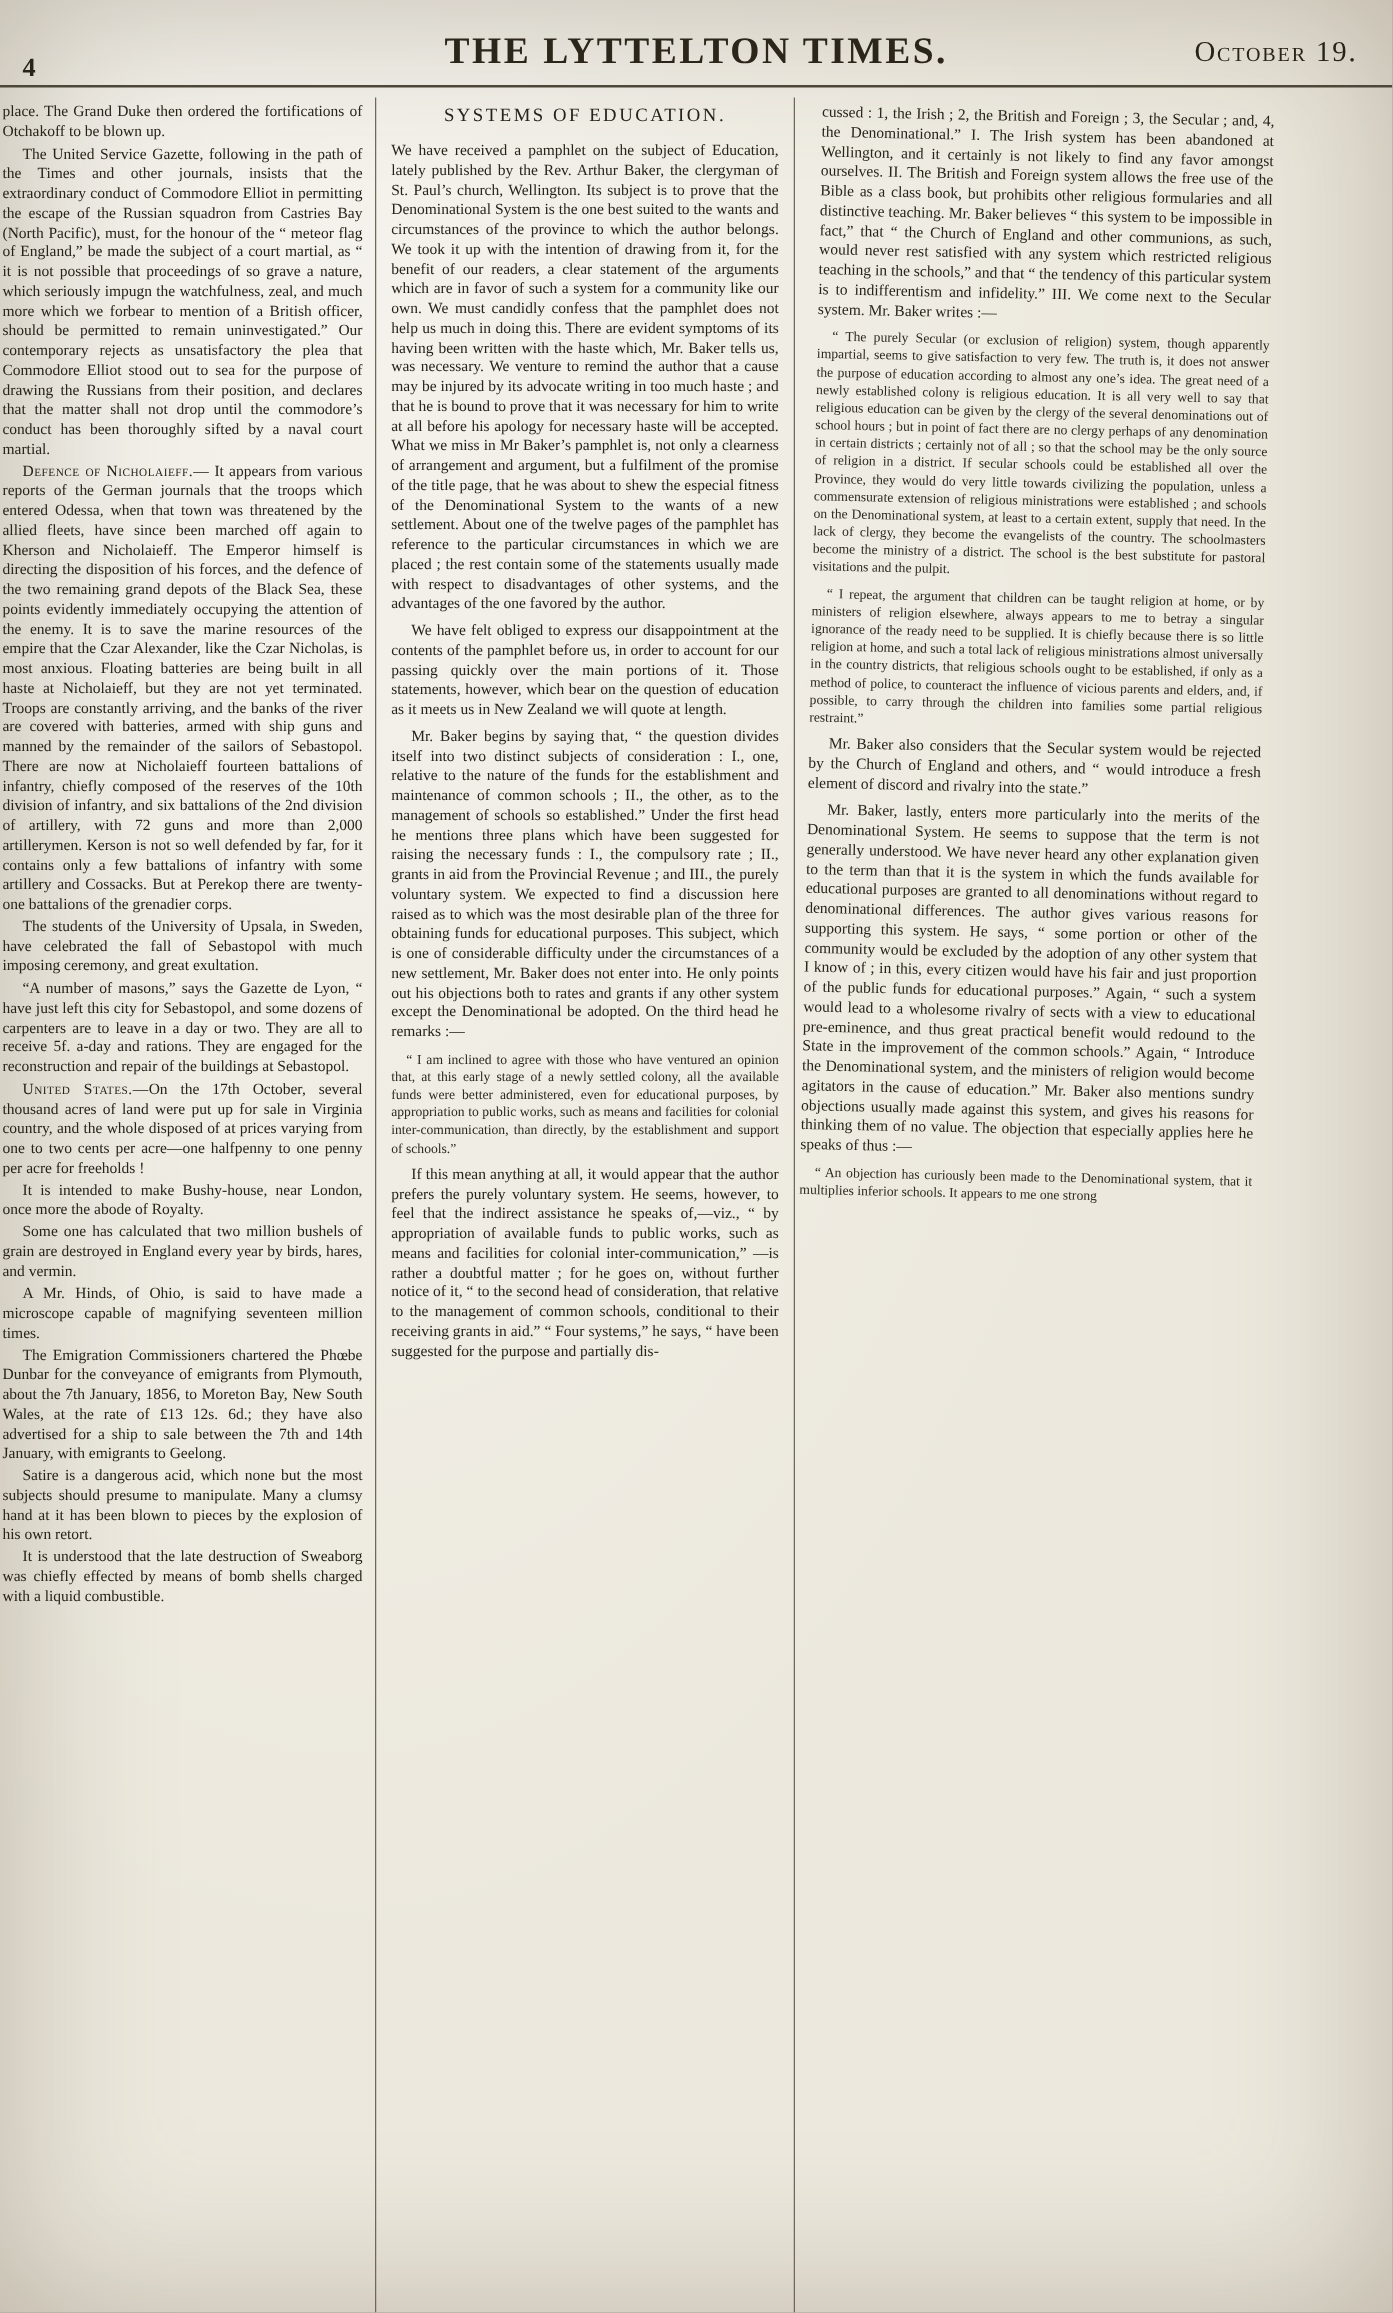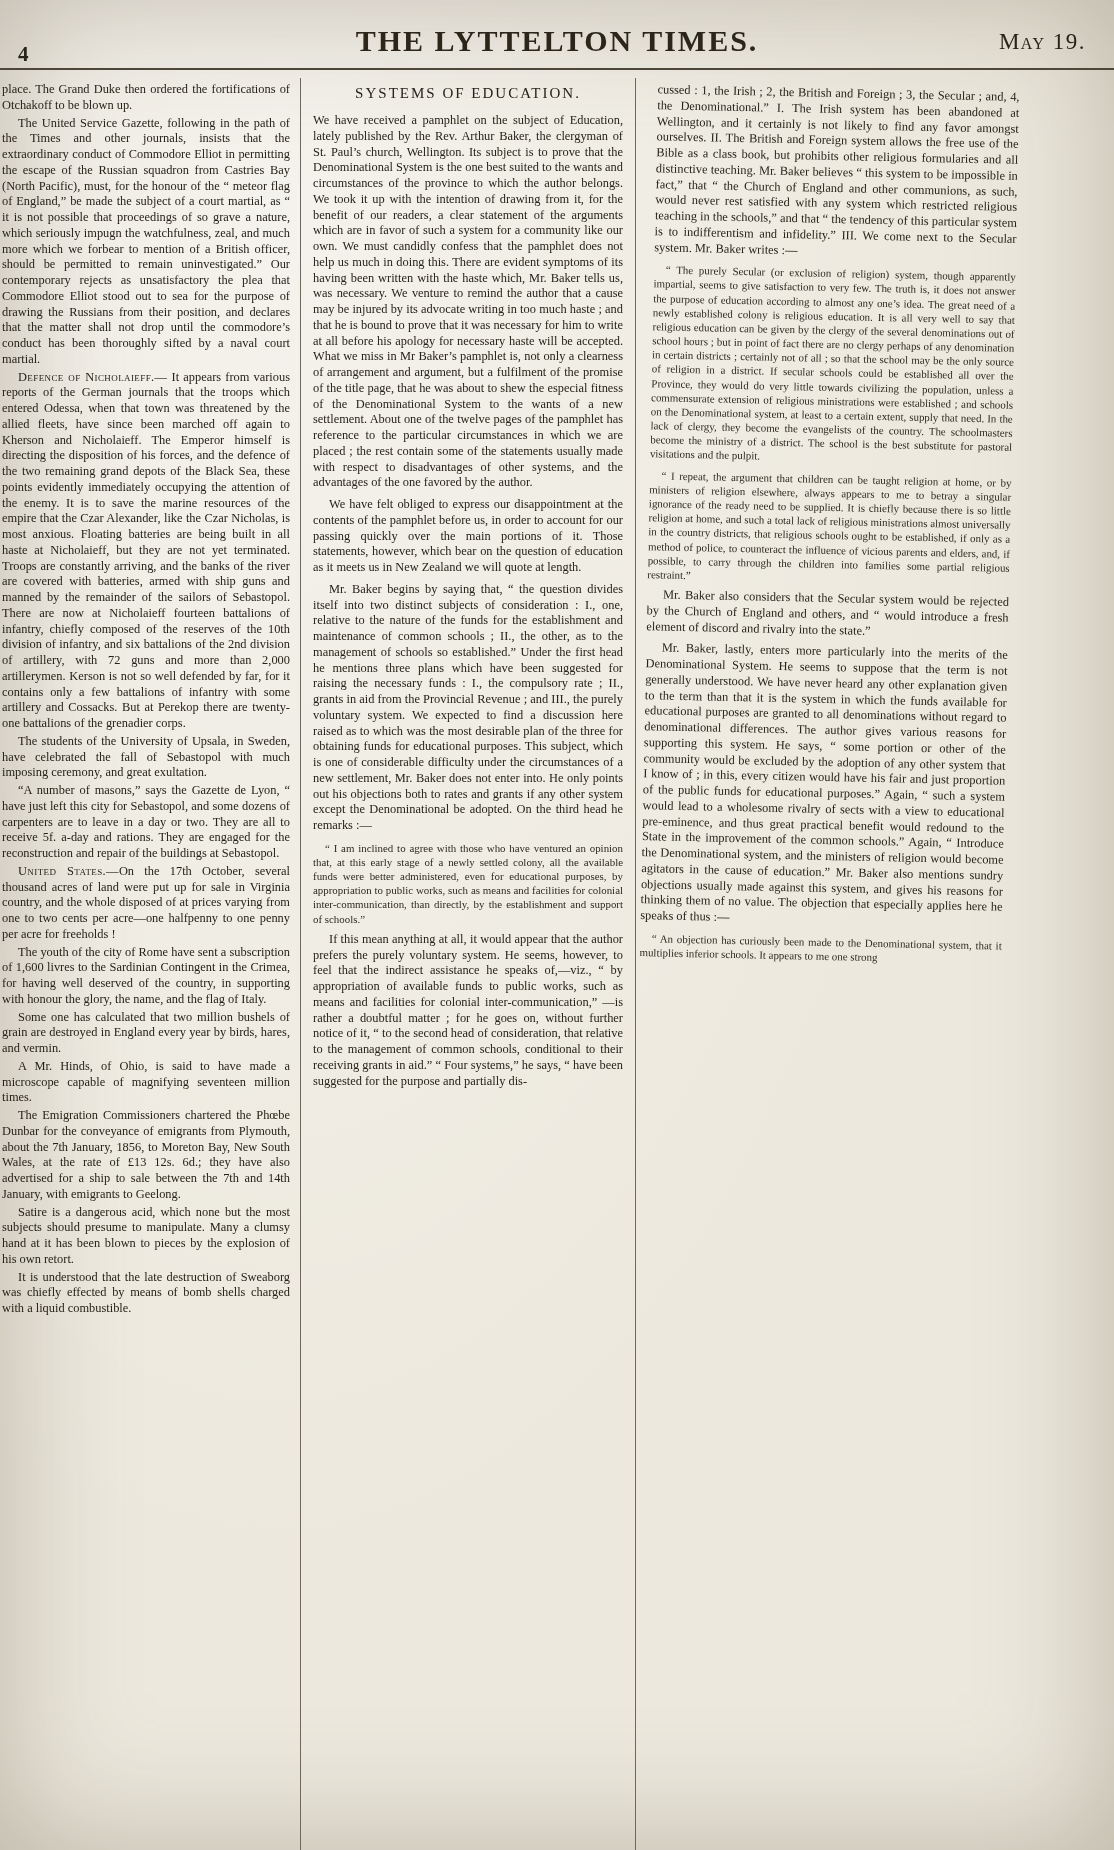--- a/index.html
+++ b/index.html
@@ -88,33 +88,33 @@
   .lead { font-variant: small-caps; letter-spacing: 0.4px; }
 </style>
 </head>
 <body>
 
 <div class="page">
 
   <header class="header">
     <div class="page-number">4</div>
     <h1 class="masthead">THE LYTTELTON TIMES.</h1>
-    <div class="issue-date">May 19.</div>
+    <div class="issue-date">October 19.</div>
   </header>
 
   <div class="columns">
 
     <section class="col col-1">
       <p class="para cont">place. The Grand Duke then ordered the fortifications of Otchakoff to be blown up.</p>
       <p class="para">The United Service Gazette, following in the path of the Times and other journals, insists that the extraordinary conduct of Commodore Elliot in permitting the escape of the Russian squadron from Castries Bay (North Pacific), must, for the honour of the “ meteor flag of England,” be made the subject of a court martial, as “ it is not possible that proceedings of so grave a nature, which seriously impugn the watchfulness, zeal, and much more which we forbear to mention of a British officer, should be permitted to remain uninvestigated.” Our contemporary rejects as unsatisfactory the plea that Commodore Elliot stood out to sea for the purpose of drawing the Russians from their position, and declares that the matter shall not drop until the commodore’s conduct has been thoroughly sifted by a naval court martial.</p>
       <p class="para"><span class="lead">Defence of Nicholaieff.—</span><span> It appears from various reports of the German journals that the troops which entered Odessa, when that town was threatened by the allied fleets, have since been marched off again to Kherson and Nicholaieff. The Emperor himself is directing the disposition of his forces, and the defence of the two remaining grand depots of the Black Sea, these points evidently immediately occupying the attention of the enemy. It is to save the marine resources of the empire that the Czar Alexander, like the Czar Nicholas, is most anxious. Floating batteries are being built in all haste at Nicholaieff, but they are not yet terminated. Troops are constantly arriving, and the banks of the river are covered with batteries, armed with ship guns and manned by the remainder of the sailors of Sebastopol. There are now at Nicholaieff fourteen battalions of infantry, chiefly composed of the reserves of the 10th division of infantry, and six battalions of the 2nd division of artillery, with 72 guns and more than 2,000 artillerymen. Kerson is not so well defended by far, for it contains only a few battalions of infantry with some artillery and Cossacks. But at Perekop there are twenty-one battalions of the grenadier corps.</span></p>
       <p class="para">The students of the University of Upsala, in Sweden, have celebrated the fall of Sebastopol with much imposing ceremony, and great exultation.</p>
       <p class="para">“A number of masons,” says the Gazette de Lyon, “ have just left this city for Sebastopol, and some dozens of carpenters are to leave in a day or two. They are all to receive 5f. a-day and rations. They are engaged for the reconstruction and repair of the buildings at Sebastopol.</p>
       <p class="para"><span class="lead">United States.—</span><span>On the 17th October, several thousand acres of land were put up for sale in Virginia country, and the whole disposed of at prices varying from one to two cents per acre—one halfpenny to one penny per acre for freeholds !</span></p>
-      <p class="para">The youth of the city of Rome have sent a subscription of 1,600 livres to the Sardinian Contingent in the Crimea, for having well deserved of the country, in supporting with honour the glory, the name, and the flag of Italy.</p>
+      <p class="para">It is intended to make Bushy-house, near London, once more the abode of Royalty.</p>
       <p class="para">Some one has calculated that two million bushels of grain are destroyed in England every year by birds, hares, and vermin.</p>
       <p class="para">A Mr. Hinds, of Ohio, is said to have made a microscope capable of magnifying seventeen million times.</p>
       <p class="para">The Emigration Commissioners chartered the Phœbe Dunbar for the conveyance of emigrants from Plymouth, about the 7th January, 1856, to Moreton Bay, New South Wales, at the rate of £13 12s. 6d.; they have also advertised for a ship to sale between the 7th and 14th January, with emigrants to Geelong.</p>
       <p class="para">Satire is a dangerous acid, which none but the most subjects should presume to manipulate. Many a clumsy hand at it has been blown to pieces by the explosion of his own retort.</p>
       <p class="para">It is understood that the late destruction of Sweaborg was chiefly effected by means of bomb shells charged with a liquid combustible.</p>
     </section>
 
     <section class="col col-2">
       <h2 class="article-heading">SYSTEMS OF EDUCATION.</h2>
       <p class="para cont">We have received a pamphlet on the subject of Education, lately published by the Rev. Arthur Baker, the clergyman of St. Paul’s church, Wellington. Its subject is to prove that the Denominational System is the one best suited to the wants and circumstances of the province to which the author belongs. We took it up with the intention of drawing from it, for the benefit of our readers, a clear statement of the arguments which are in favor of such a system for a community like our own. We must candidly confess that the pamphlet does not help us much in doing this. There are evident symptoms of its having been written with the haste which, Mr. Baker tells us, was necessary. We venture to remind the author that a cause may be injured by its advocate writing in too much haste ; and that he is bound to prove that it was necessary for him to write at all before his apology for necessary haste will be accepted. What we miss in Mr Baker’s pamphlet is, not only a clearness of arrangement and argument, but a fulfilment of the promise of the title page, that he was about to shew the especial fitness of the Denominational System to the wants of a new settlement. About one of the twelve pages of the pamphlet has reference to the particular circumstances in which we are placed ; the rest contain some of the statements usually made with respect to disadvantages of other systems, and the advantages of the one favored by the author.</p>

